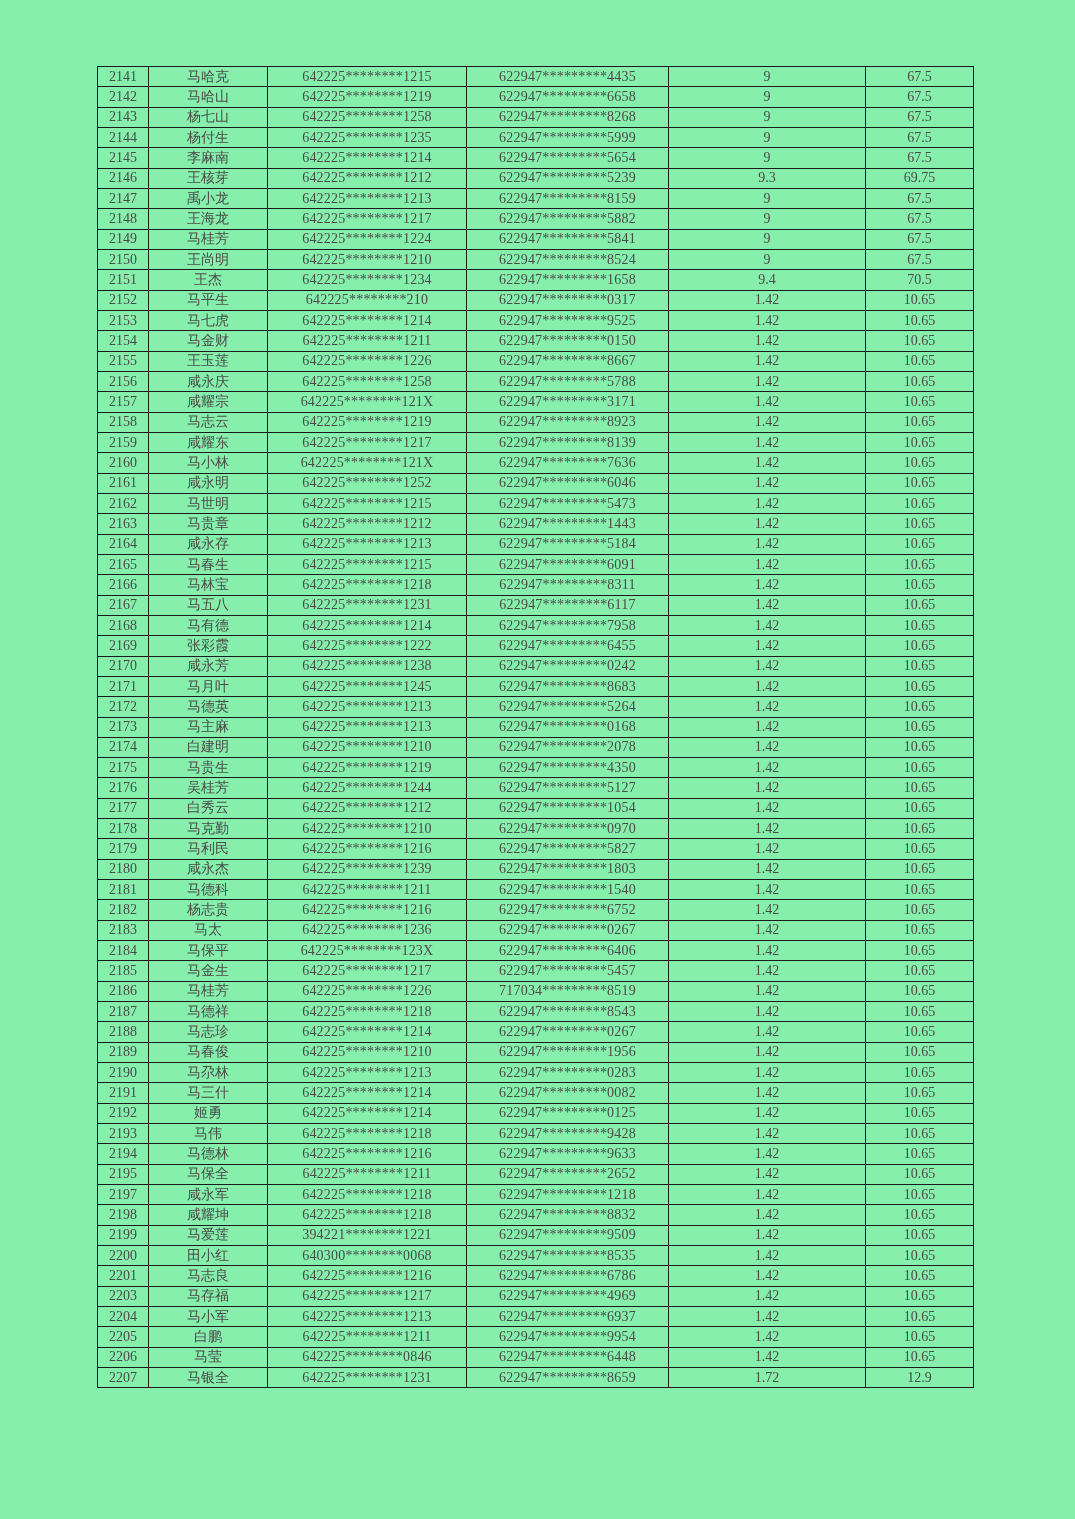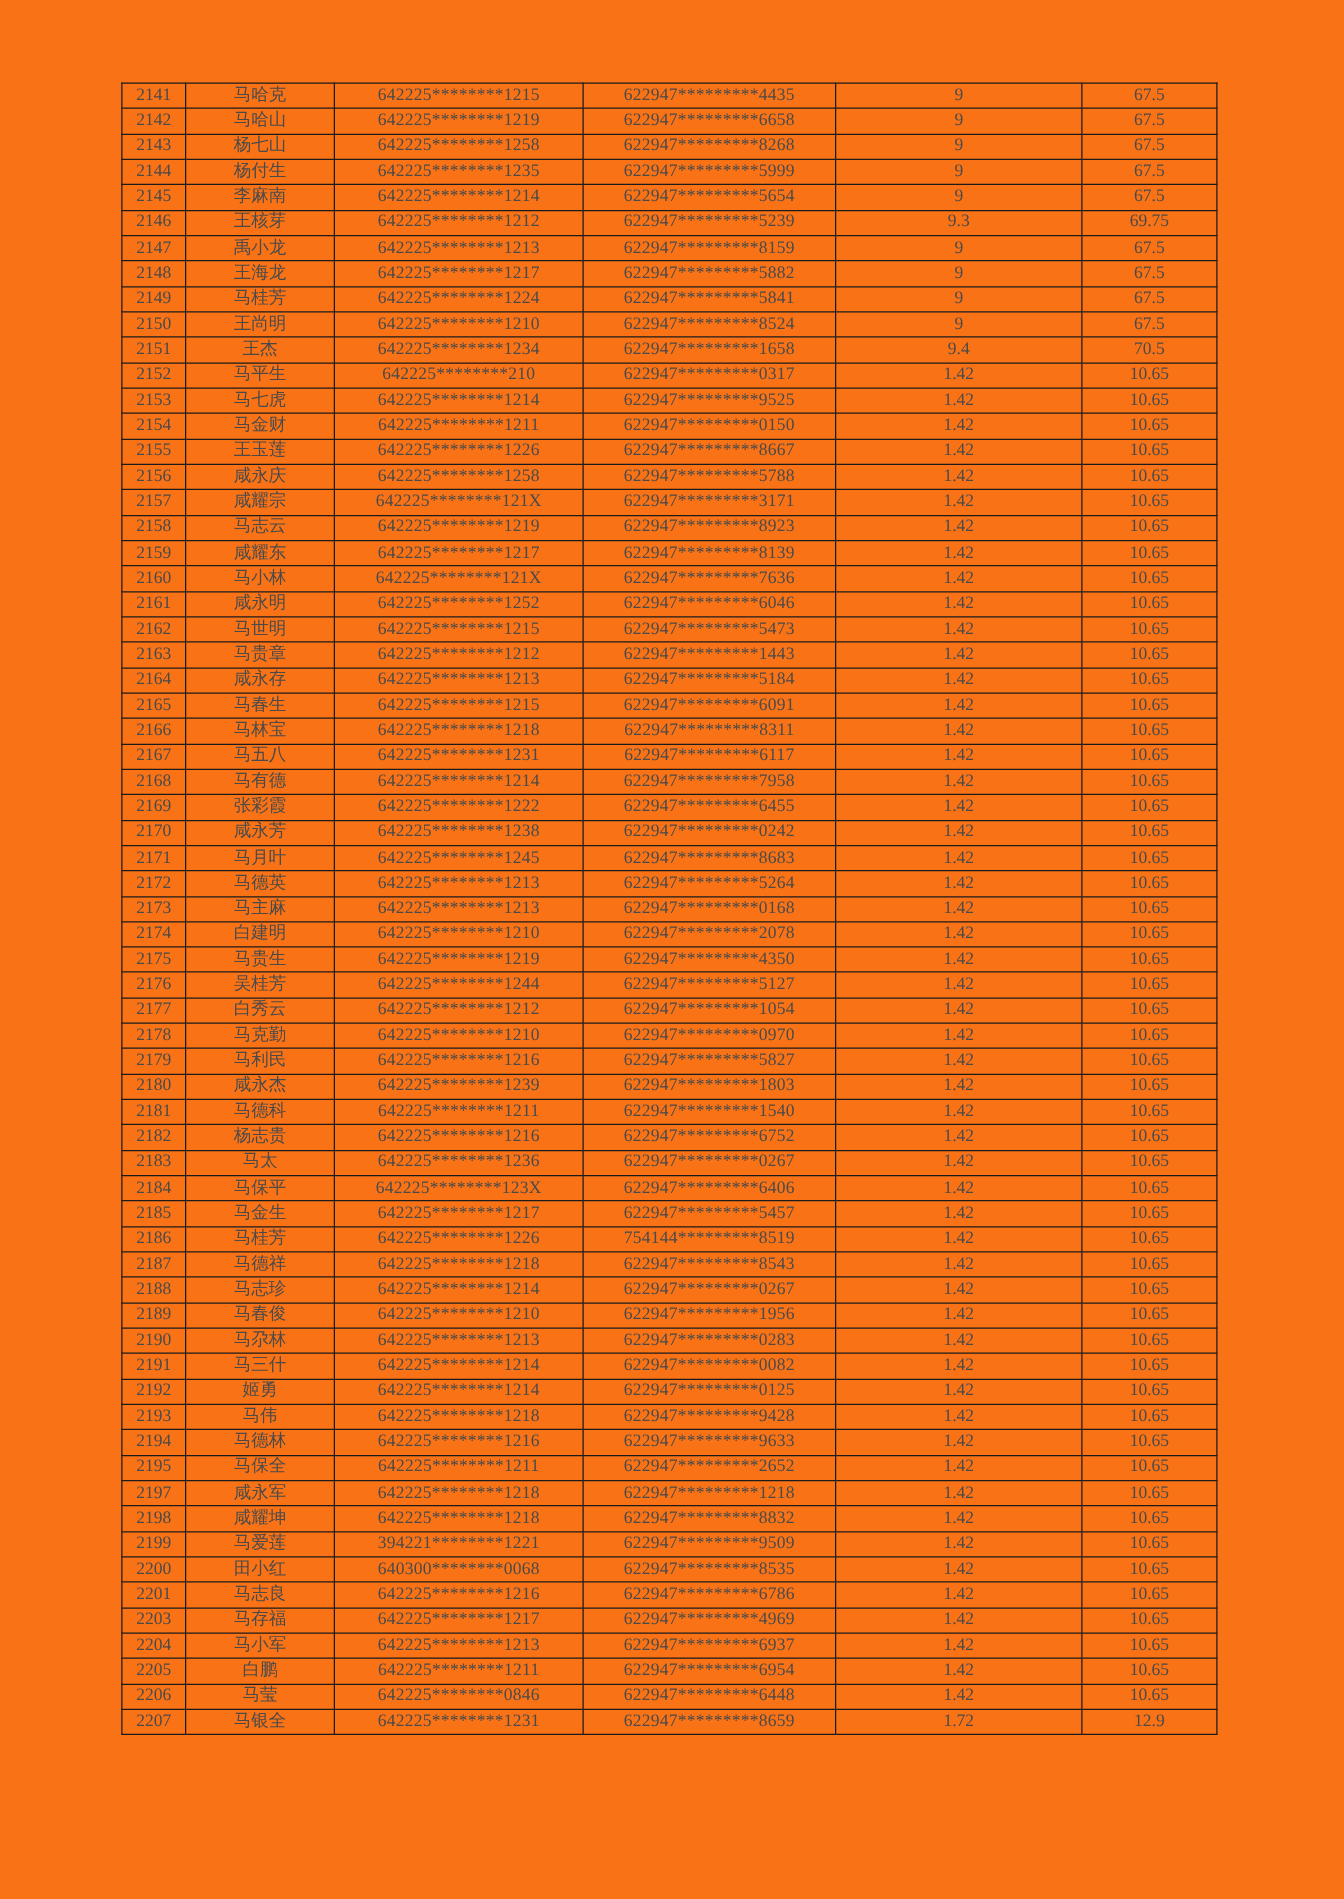--- a/index.html
+++ b/index.html
@@ -7,21 +7,21 @@
     padding: 0;
     background: #ffffff;
     width: 1075px;
     height: 1519px;
     font-family: "Liberation Serif", "DejaVu Serif", serif;
   }
   .page {
     position: relative;
     width: 1075px;
     height: 1519px;
-    background: #f97316;
+    background: #86efac;
     overflow: hidden;
   }
   table.roster {
     position: absolute;
     left: 97px;
     top: 66px;
     width: 876px;
     border-collapse: collapse;
     table-layout: fixed;
   }
@@ -413,21 +413,21 @@
           <td class="c-name">马金生</td>
           <td class="c-id">642225********1217</td>
           <td class="c-card">622947*********5457</td>
           <td class="c-amt">1.42</td>
           <td class="c-total">10.65</td>
         </tr>
         <tr>
           <td class="c-seq">2186</td>
           <td class="c-name">马桂芳</td>
           <td class="c-id">642225********1226</td>
-          <td class="c-card">754144*********8519</td>
+          <td class="c-card">717034*********8519</td>
           <td class="c-amt">1.42</td>
           <td class="c-total">10.65</td>
         </tr>
         <tr>
           <td class="c-seq">2187</td>
           <td class="c-name">马德祥</td>
           <td class="c-id">642225********1218</td>
           <td class="c-card">622947*********8543</td>
           <td class="c-amt">1.42</td>
           <td class="c-total">10.65</td>
@@ -549,21 +549,21 @@
           <td class="c-name">马小军</td>
           <td class="c-id">642225********1213</td>
           <td class="c-card">622947*********6937</td>
           <td class="c-amt">1.42</td>
           <td class="c-total">10.65</td>
         </tr>
         <tr>
           <td class="c-seq">2205</td>
           <td class="c-name">白鹏</td>
           <td class="c-id">642225********1211</td>
-          <td class="c-card">622947*********6954</td>
+          <td class="c-card">622947*********9954</td>
           <td class="c-amt">1.42</td>
           <td class="c-total">10.65</td>
         </tr>
         <tr>
           <td class="c-seq">2206</td>
           <td class="c-name">马莹</td>
           <td class="c-id">642225********0846</td>
           <td class="c-card">622947*********6448</td>
           <td class="c-amt">1.42</td>
           <td class="c-total">10.65</td>

